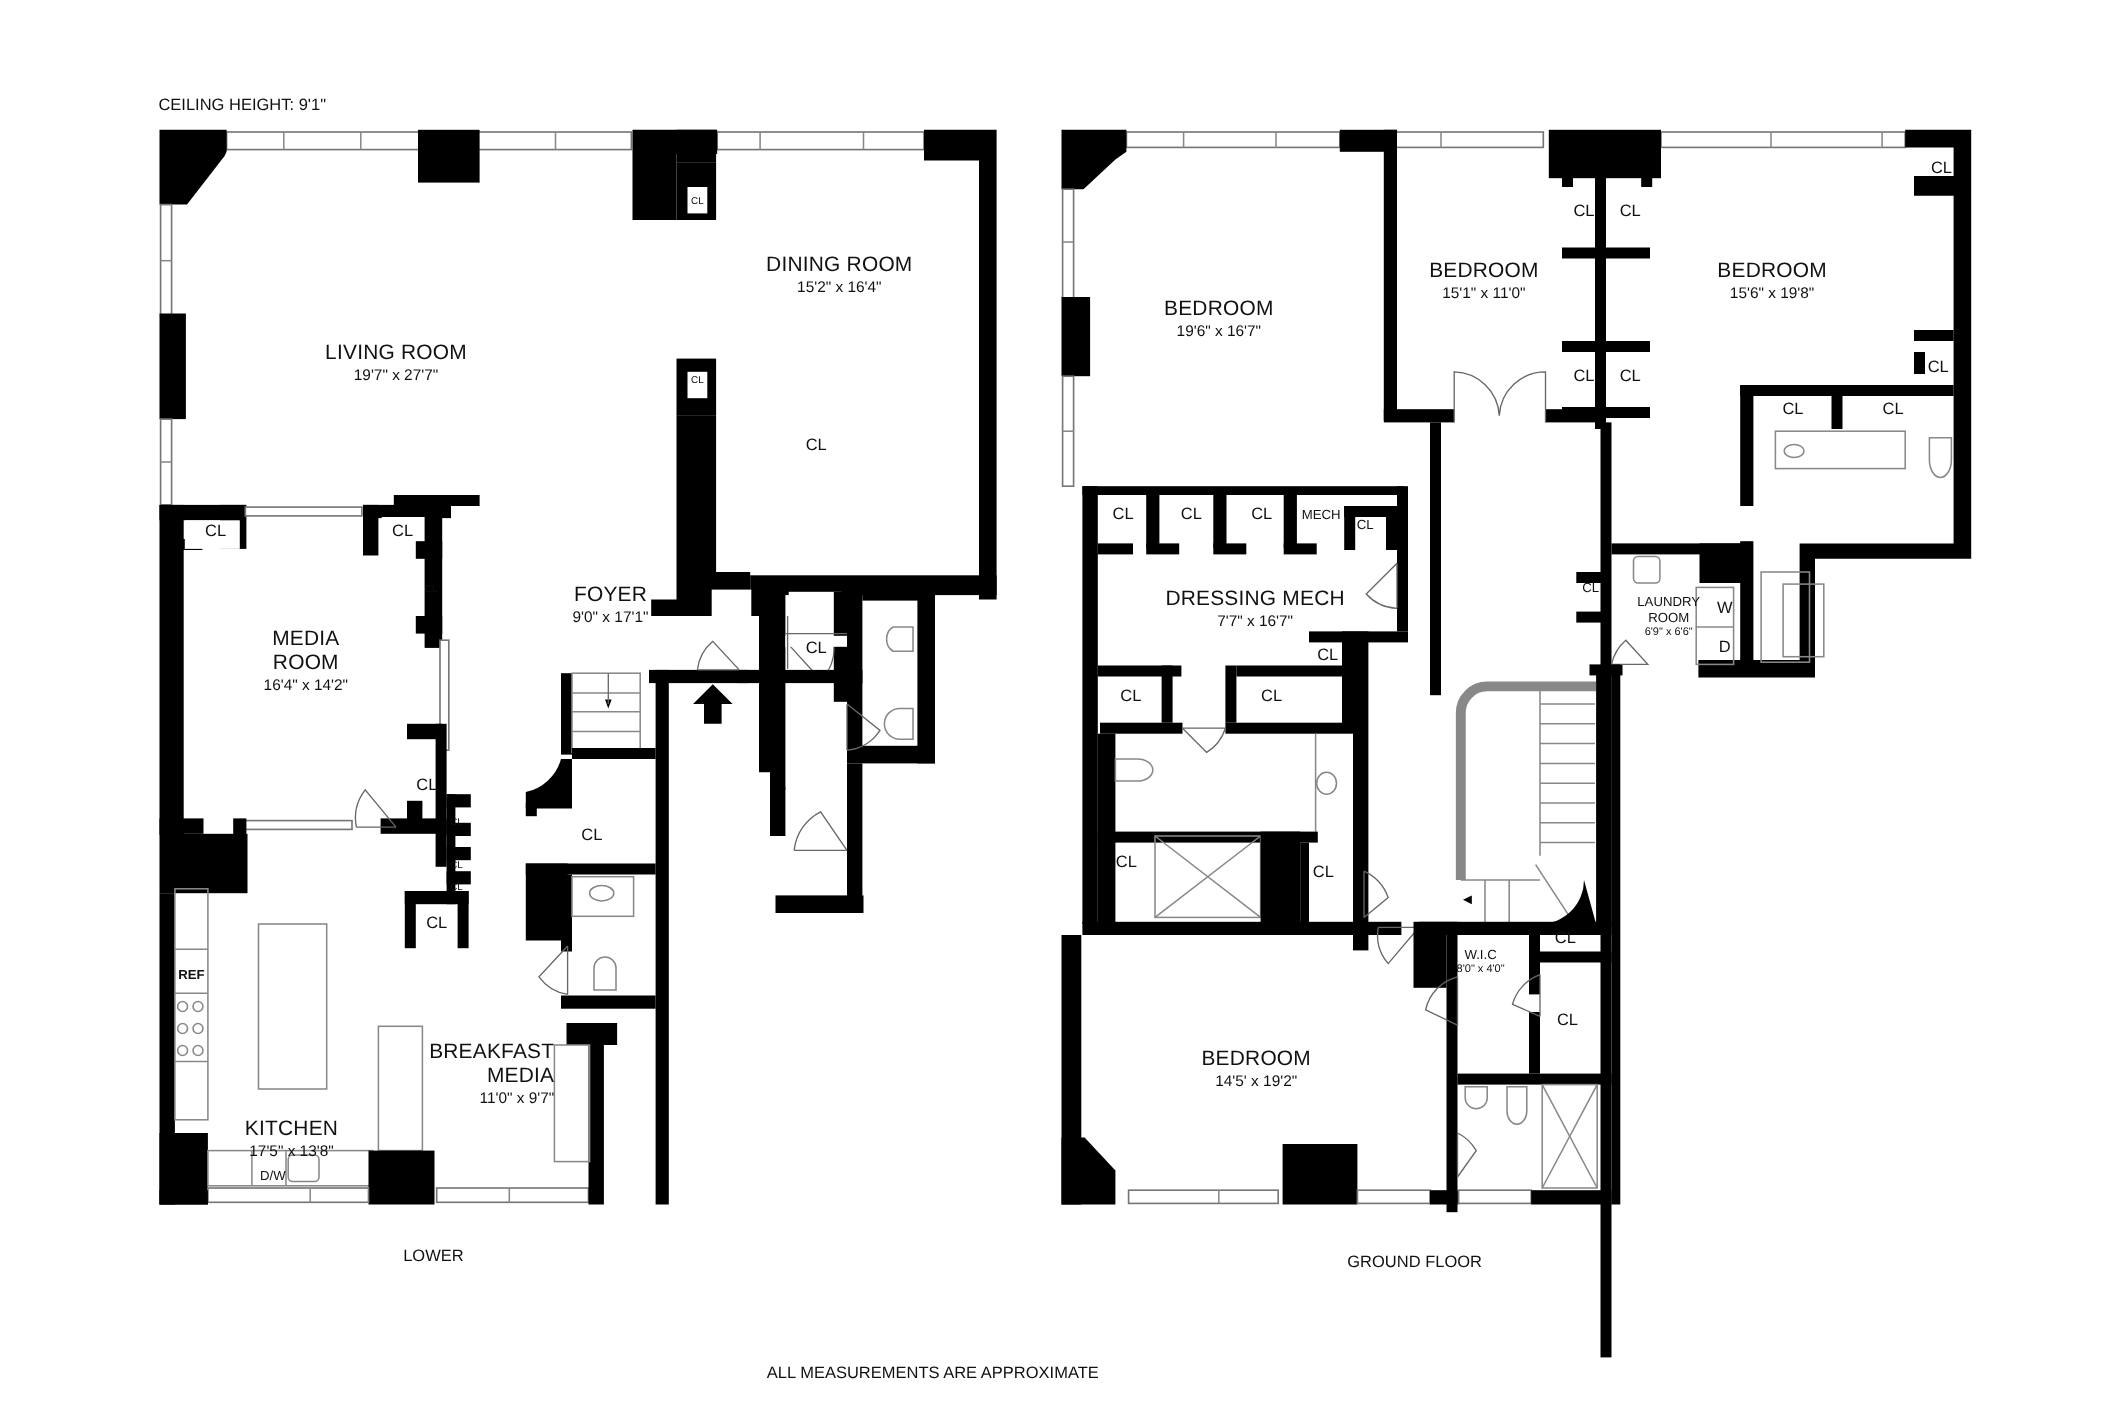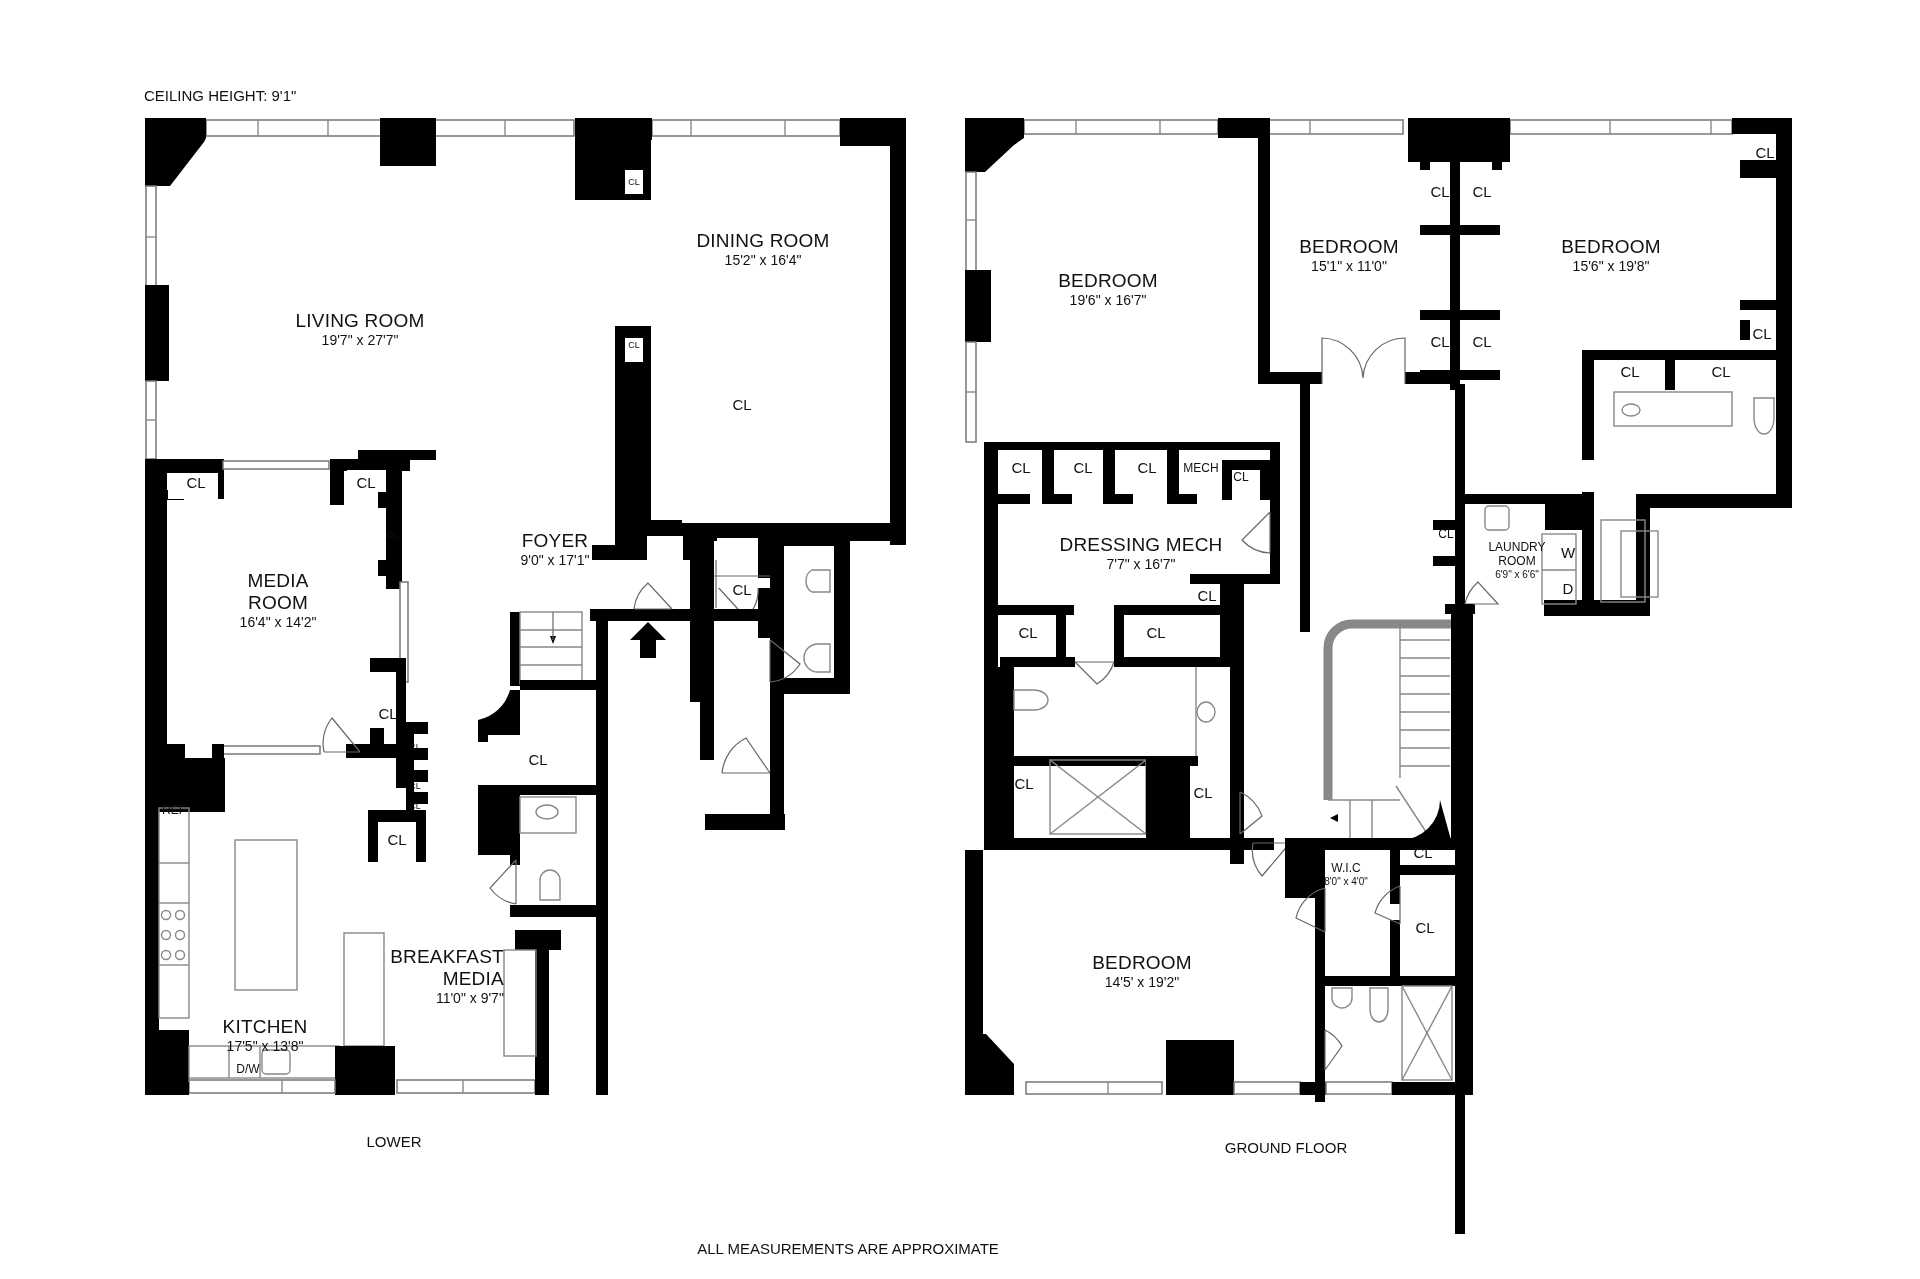--- a/index.html
+++ b/index.html
@@ -339,21 +339,21 @@
 </div>
 <div class="lbl" style="left:447px;top:946px;text-align:right;">
   <div class="rn">BREAKFAST</div>
   <div class="rn">MEDIA</div>
   <div class="rd">11'0" x 9'7"</div>
 </div>
 <div class="lbl" style="left:265px;top:1016px;">
   <div class="rn">KITCHEN</div>
   <div class="rd">17'5" x 13'8"</div>
 </div>
-<div class="lbl sm" style="left:174px;top:804px;">REF</div>
+<div class="lbl sm" style="left:174px;top:880px;font-weight:bold;">REF</div>
 <div class="lbl sm" style="left:248px;top:1063px;">D/W</div>
 
 <div class="lbl cl" style="left:196px;top:474px;">CL</div>
 <div class="lbl cl" style="left:366px;top:474px;">CL</div>
 <div class="lbl cls" style="left:392px;top:530px;">CL</div>
 <div class="lbl cls" style="left:634px;top:177px;">CL</div>
 <div class="lbl cls" style="left:634px;top:340px;">CL</div>
 <div class="lbl cl" style="left:742px;top:396px;">CL</div>
 <div class="lbl cl" style="left:742px;top:581px;">CL</div>
 <div class="lbl cl" style="left:388px;top:705px;">CL</div>

